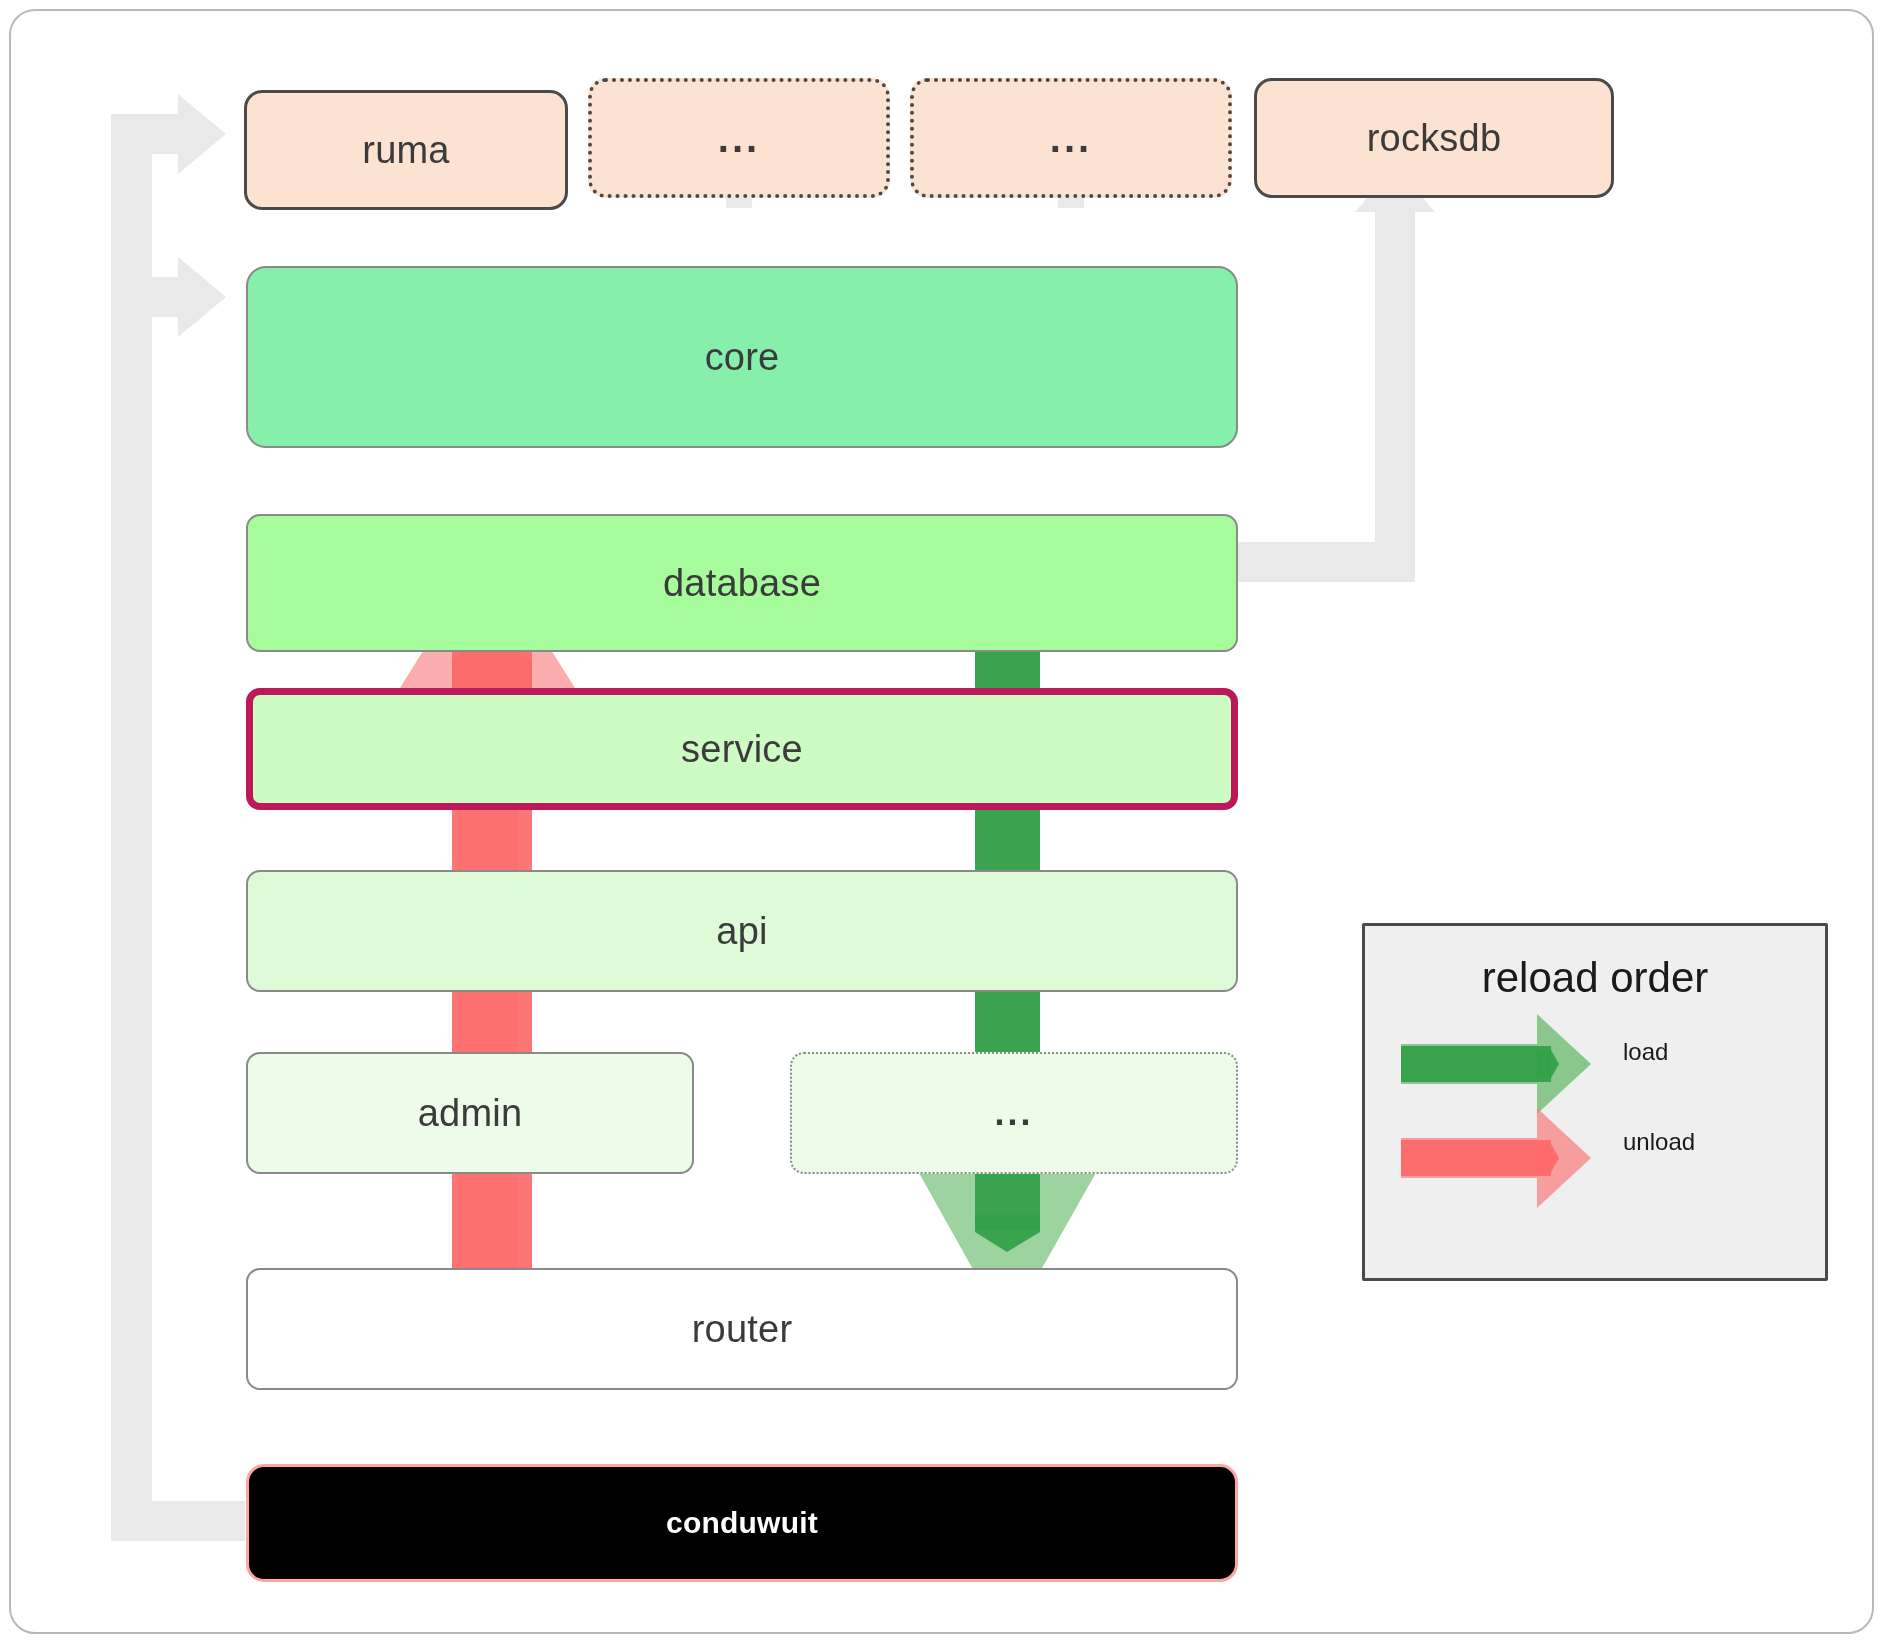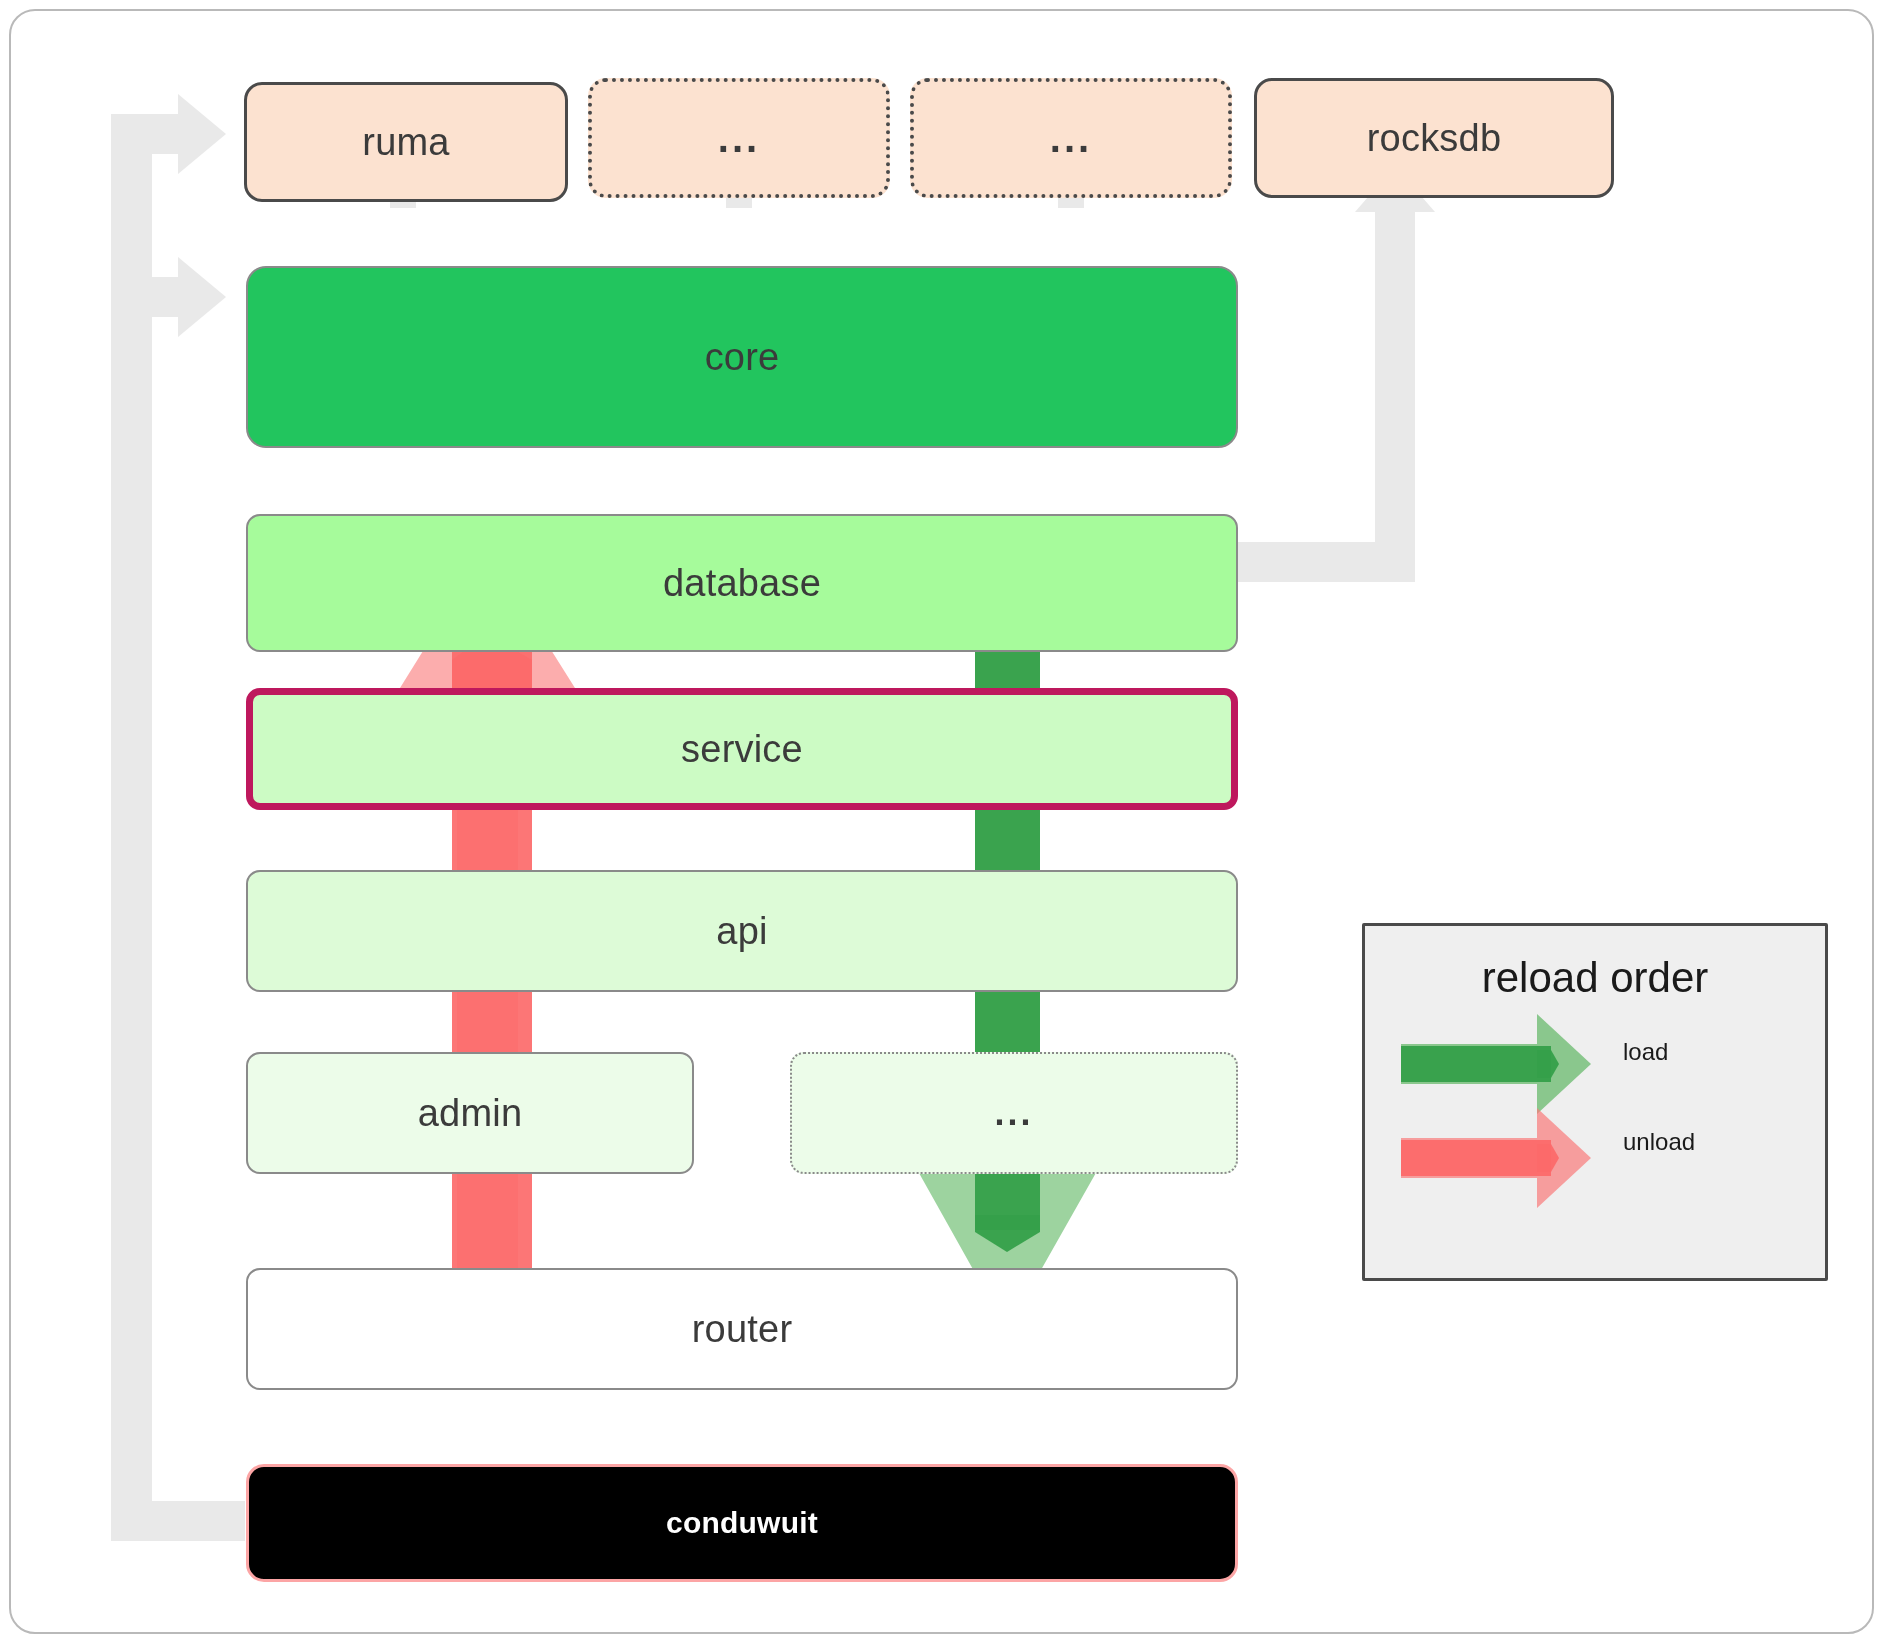--- a/index.html
+++ b/index.html
@@ -43,21 +43,21 @@
   
   .dep {
     background: #fce2d0;
     border: 3px solid #4a4a4a;
     border-radius: 18px;
   }
   .dep.dotted { border-style: dotted; border-width: 4px; }
   .dep .ellipsis { font-size: 40px; font-weight: 700; letter-spacing: 3px; }
 
   .core {
-    background: #22c55e;
+    background: #86efac;
     border: 2px solid #8a8a8a;
     border-radius: 20px;
   }
   .database {
     background: #a6fb9b;
     border: 2px solid #8a8a8a;
   }
   .service {
     background: #ccfbc4;
     border: 7px solid #be185d;
@@ -156,21 +156,21 @@
       <path d="M975,1215 L1040,1215 L1040,1232 L1007,1252 L975,1232 Z" fill="#35a04a" opacity="0.95"></path>
     </g>
 
     <g>
       <path d="M518,1316 L518,696 L395,696 L487,548 L580,696 L457,696 L457,1316 Z" fill="#fa7b7b" opacity="0.62"></path>
       <rect x="452" y="650" width="80" height="666" fill="#fc6a6a" opacity="0.92"></rect>
       <path d="M452,700 L452,660 L487,634 L532,660 L532,700 Z" fill="#fc6a6a" opacity="0.92"></path>
     </g>
   </svg>
 
-  <div class="node dep" style="left:244px; top:82px; width:324px; height:120px;">
+  <div class="node dep" style="left:244px; top:90px; width:324px; height:120px;">
     <span>ruma</span>
   </div>
 
   <div class="node dep dotted" style="left:588px; top:78px; width:302px; height:120px;">
     <span class="ellipsis">...</span>
   </div>
 
   <div class="node dep dotted" style="left:910px; top:78px; width:322px; height:120px;">
     <span class="ellipsis">...</span>
   </div>

